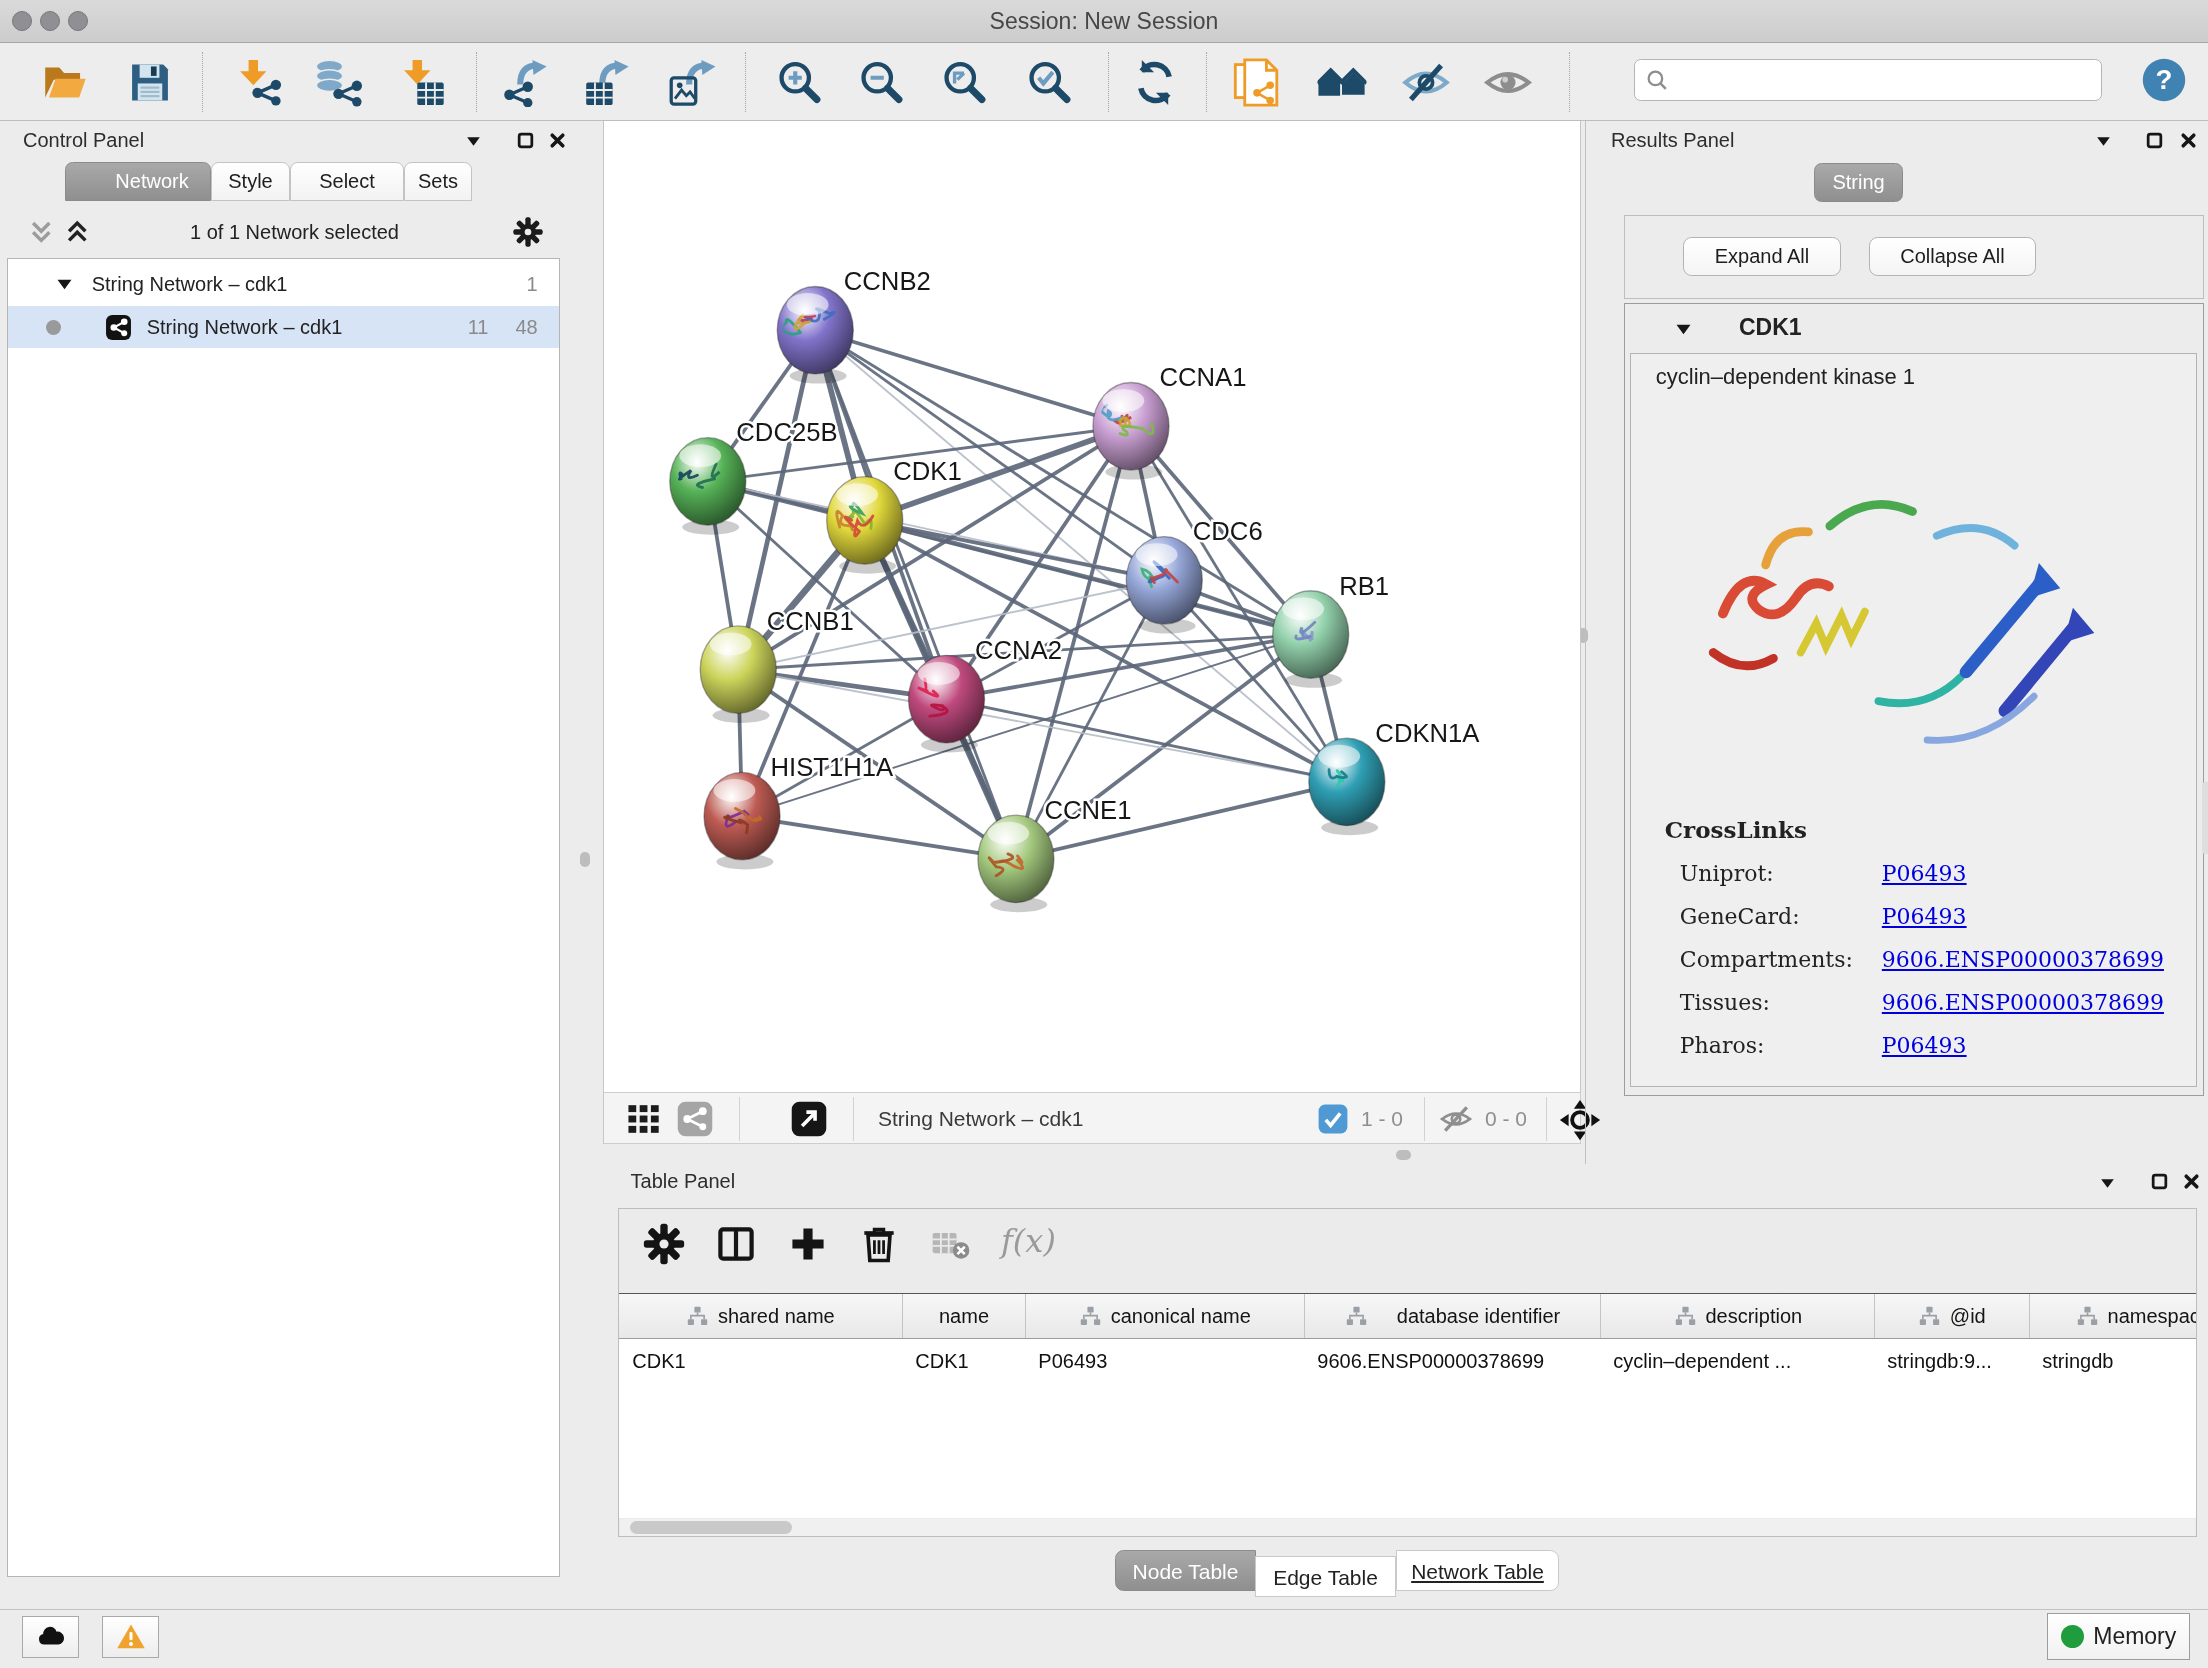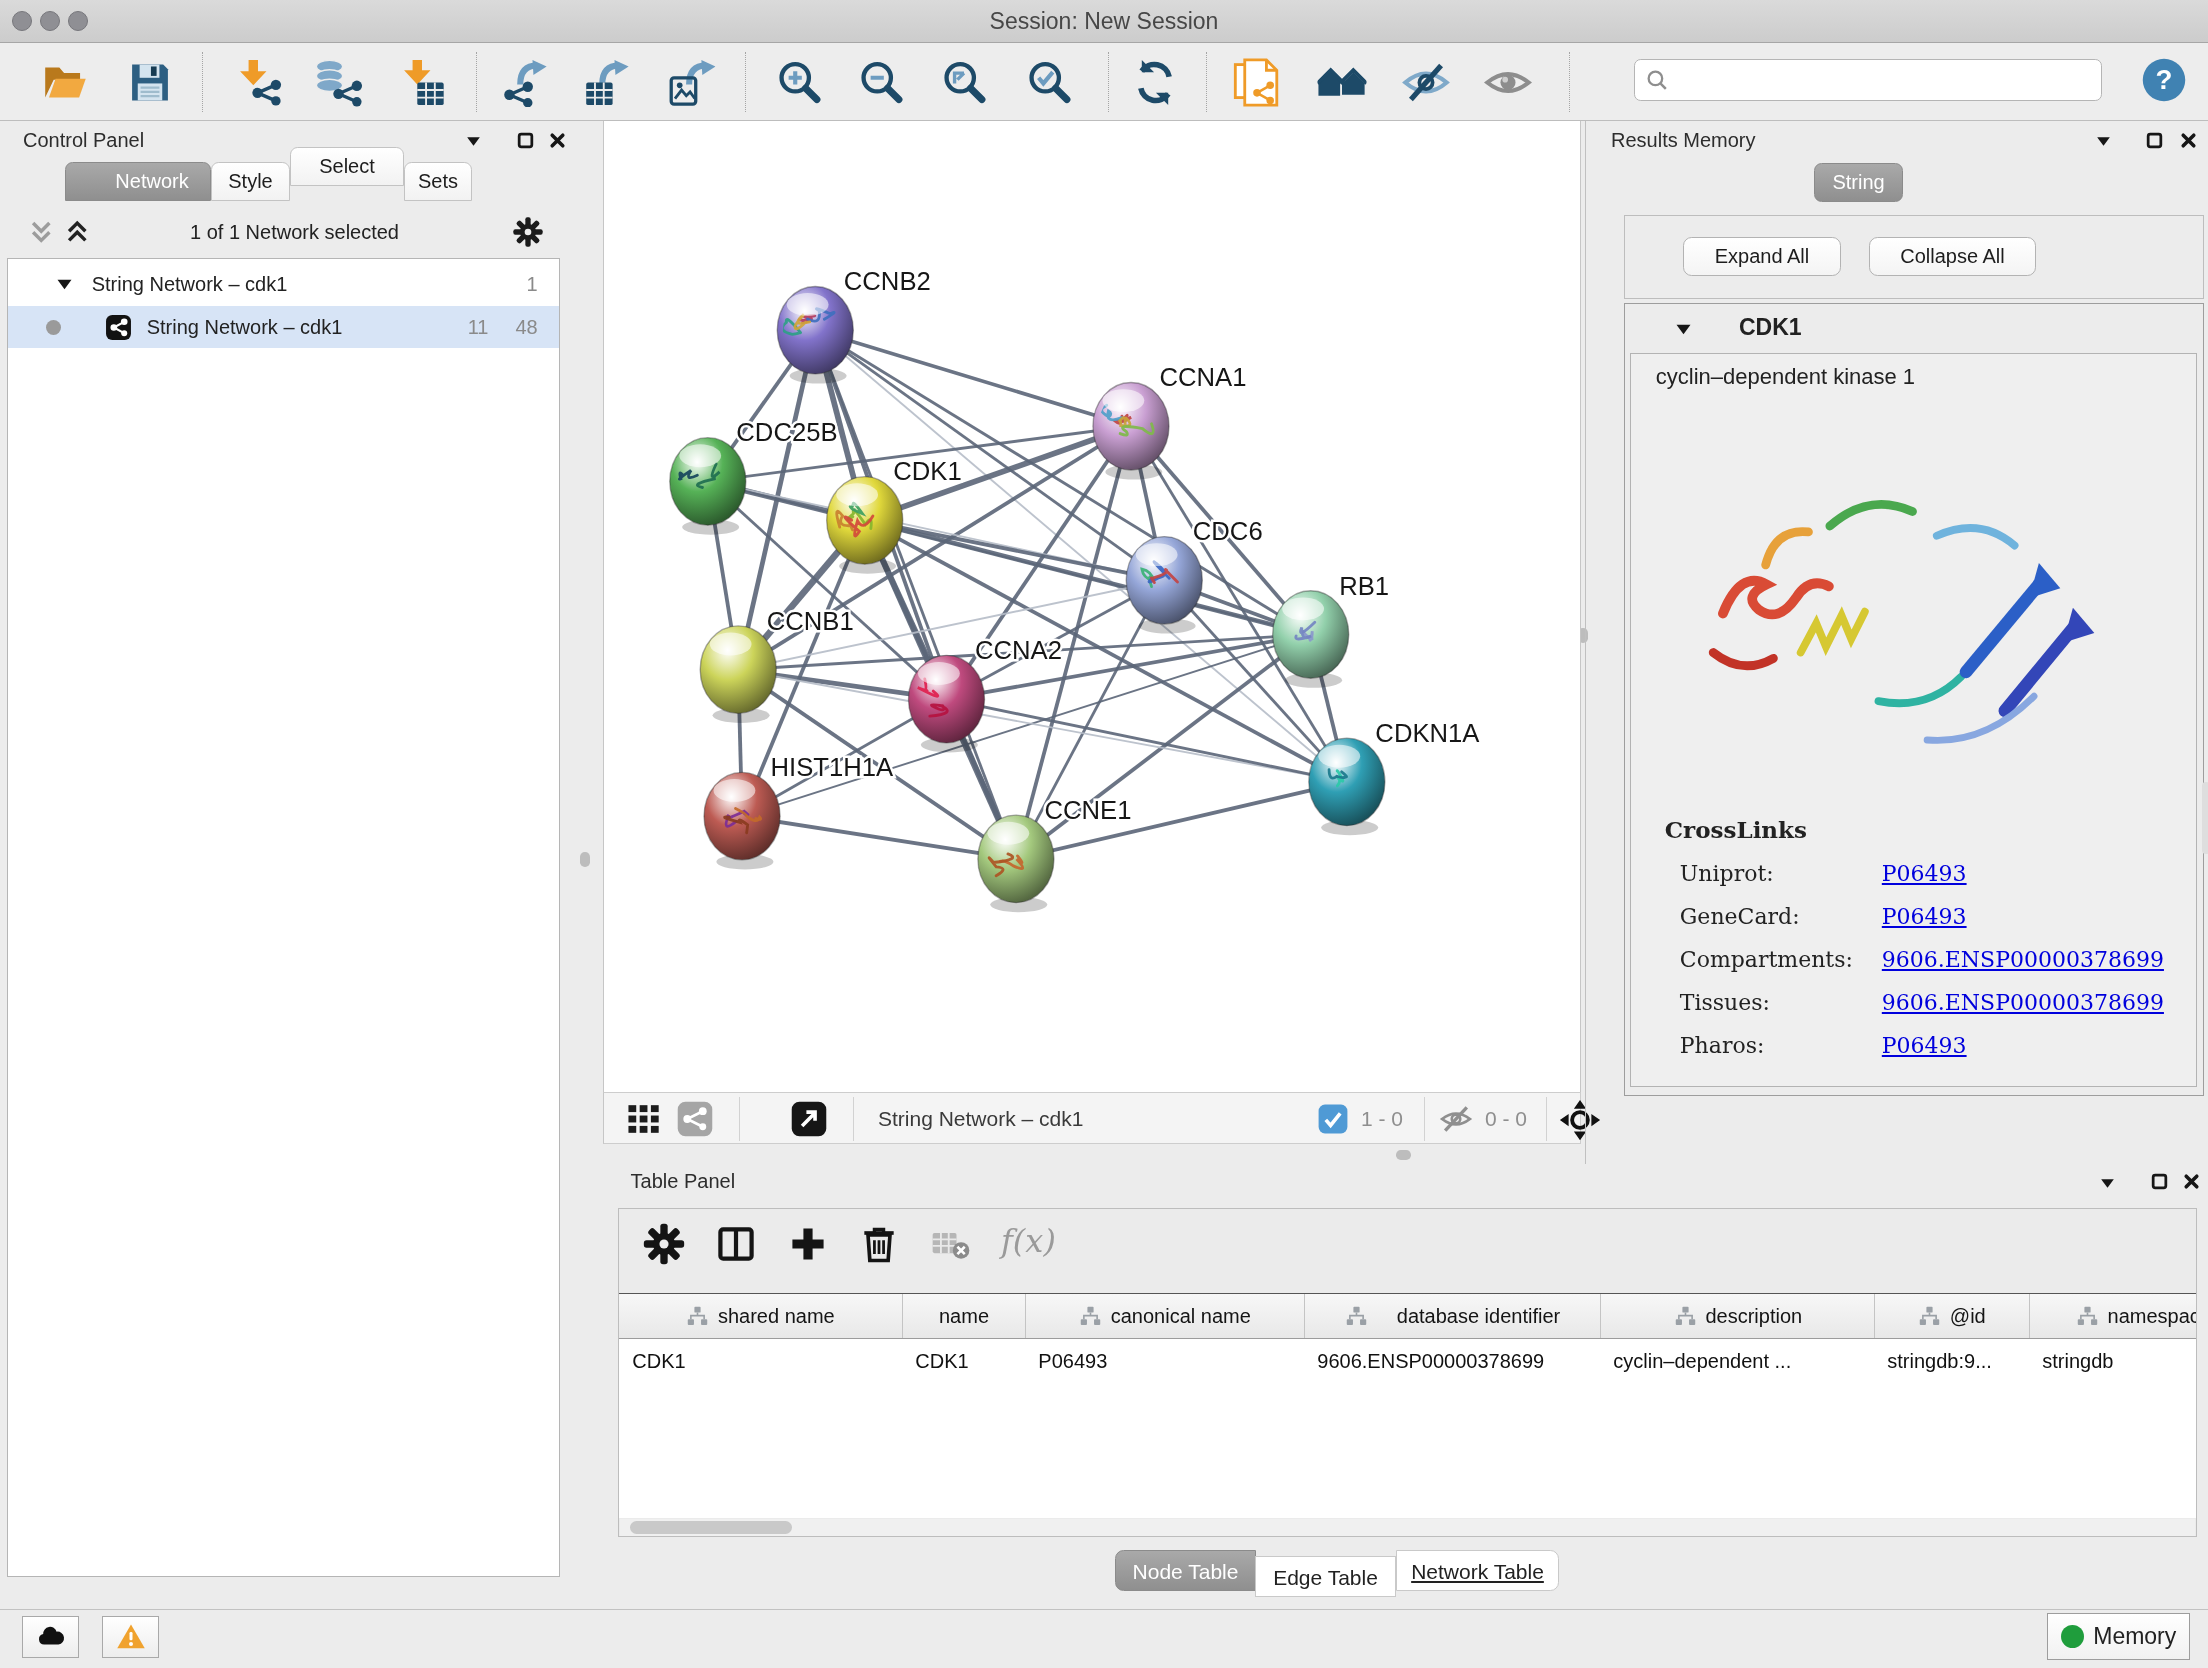--- a/index.html
+++ b/index.html
@@ -291,21 +291,21 @@
     </span>
   <span class="hdr-ico" style="left:548px;top:9.5px" id="cp-close">
       <svg viewBox="0 0 18 18">
         <path d="M4 4 14 14 M14 4 4 14" stroke="#161616" stroke-width="3.4" stroke-linecap="round"></path>
       </svg>
     </span>
 
   <div id="cp-tabs">
       <div class="tab active" style="left: 65px; top: 41px; width: 146px; padding-left: 28px;">Network</div>
       <div class="tab" style="left: 211px; top: 41px; width: 79px;">Style</div>
-      <div class="tab" style="left: 290px; top: 26px; width: 114px;">Select</div>
+      <div class="tab" style="left: 290px; top: 41px; width: 114px;">Select</div>
       <div class="tab" style="left: 404px; top: 41px; width: 68px;">Sets</div>
     </div>
 
   <div class="abs" style="left:0;top:90px;width:564px;height:42px">
     <span class="hdr-ico" style="left:27px;top:6.7px;width:28.5px;height:28.5px" id="chev-down">
         <svg viewBox="0 0 28 28" fill="none" stroke="#9c9c9c" stroke-width="3.4">
           <path d="M6 5 14 13 22 5"></path>
           <path d="M6 14 14 22 22 14"></path>
         </svg>
       </span>
@@ -679,21 +679,21 @@
   <span class="nbsep" style="left:942px"></span>
   <span class="nbicon" style="left:955px;top:5.7px;width:42px;height:42px" id="nb-bird">
       <svg viewBox="0 0 48 48">
         <circle cx="24" cy="24" r="9" fill="none" stroke="#111" stroke-width="4.4"></circle>
         <path d="M24 1 l7 10 h-14 z M47 24 l-10 7 v-14 z M24 47 l-7-10 h14 z M1 24 l10-7 v14 z" fill="#111"></path>
       </svg>
     </span>
 </div>
 
 <div class="abs" id="results-panel" style="border-left:1px solid #c0c0c0">
-  <div class="panel-title abs" style="left:25px;top:7.6px">Results Memory</div>
+  <div class="panel-title abs" style="left:25px;top:7.6px">Results Panel</div>
   <span class="hdr-ico" style="left:508px;top:11.4px" id="rp-min">
       <svg viewBox="0 0 18 18">
         <path d="M3 5 h12 L9 13 z" fill="#161616"></path>
       </svg>
     </span>
   <span class="hdr-ico" style="left:559px;top:9.5px" id="rp-float">
       <svg viewBox="0 0 18 18">
         <rect x="3" y="3" width="12" height="12" rx="2" fill="none" stroke="#161616" stroke-width="2.6"></rect>
       </svg>
     </span>

